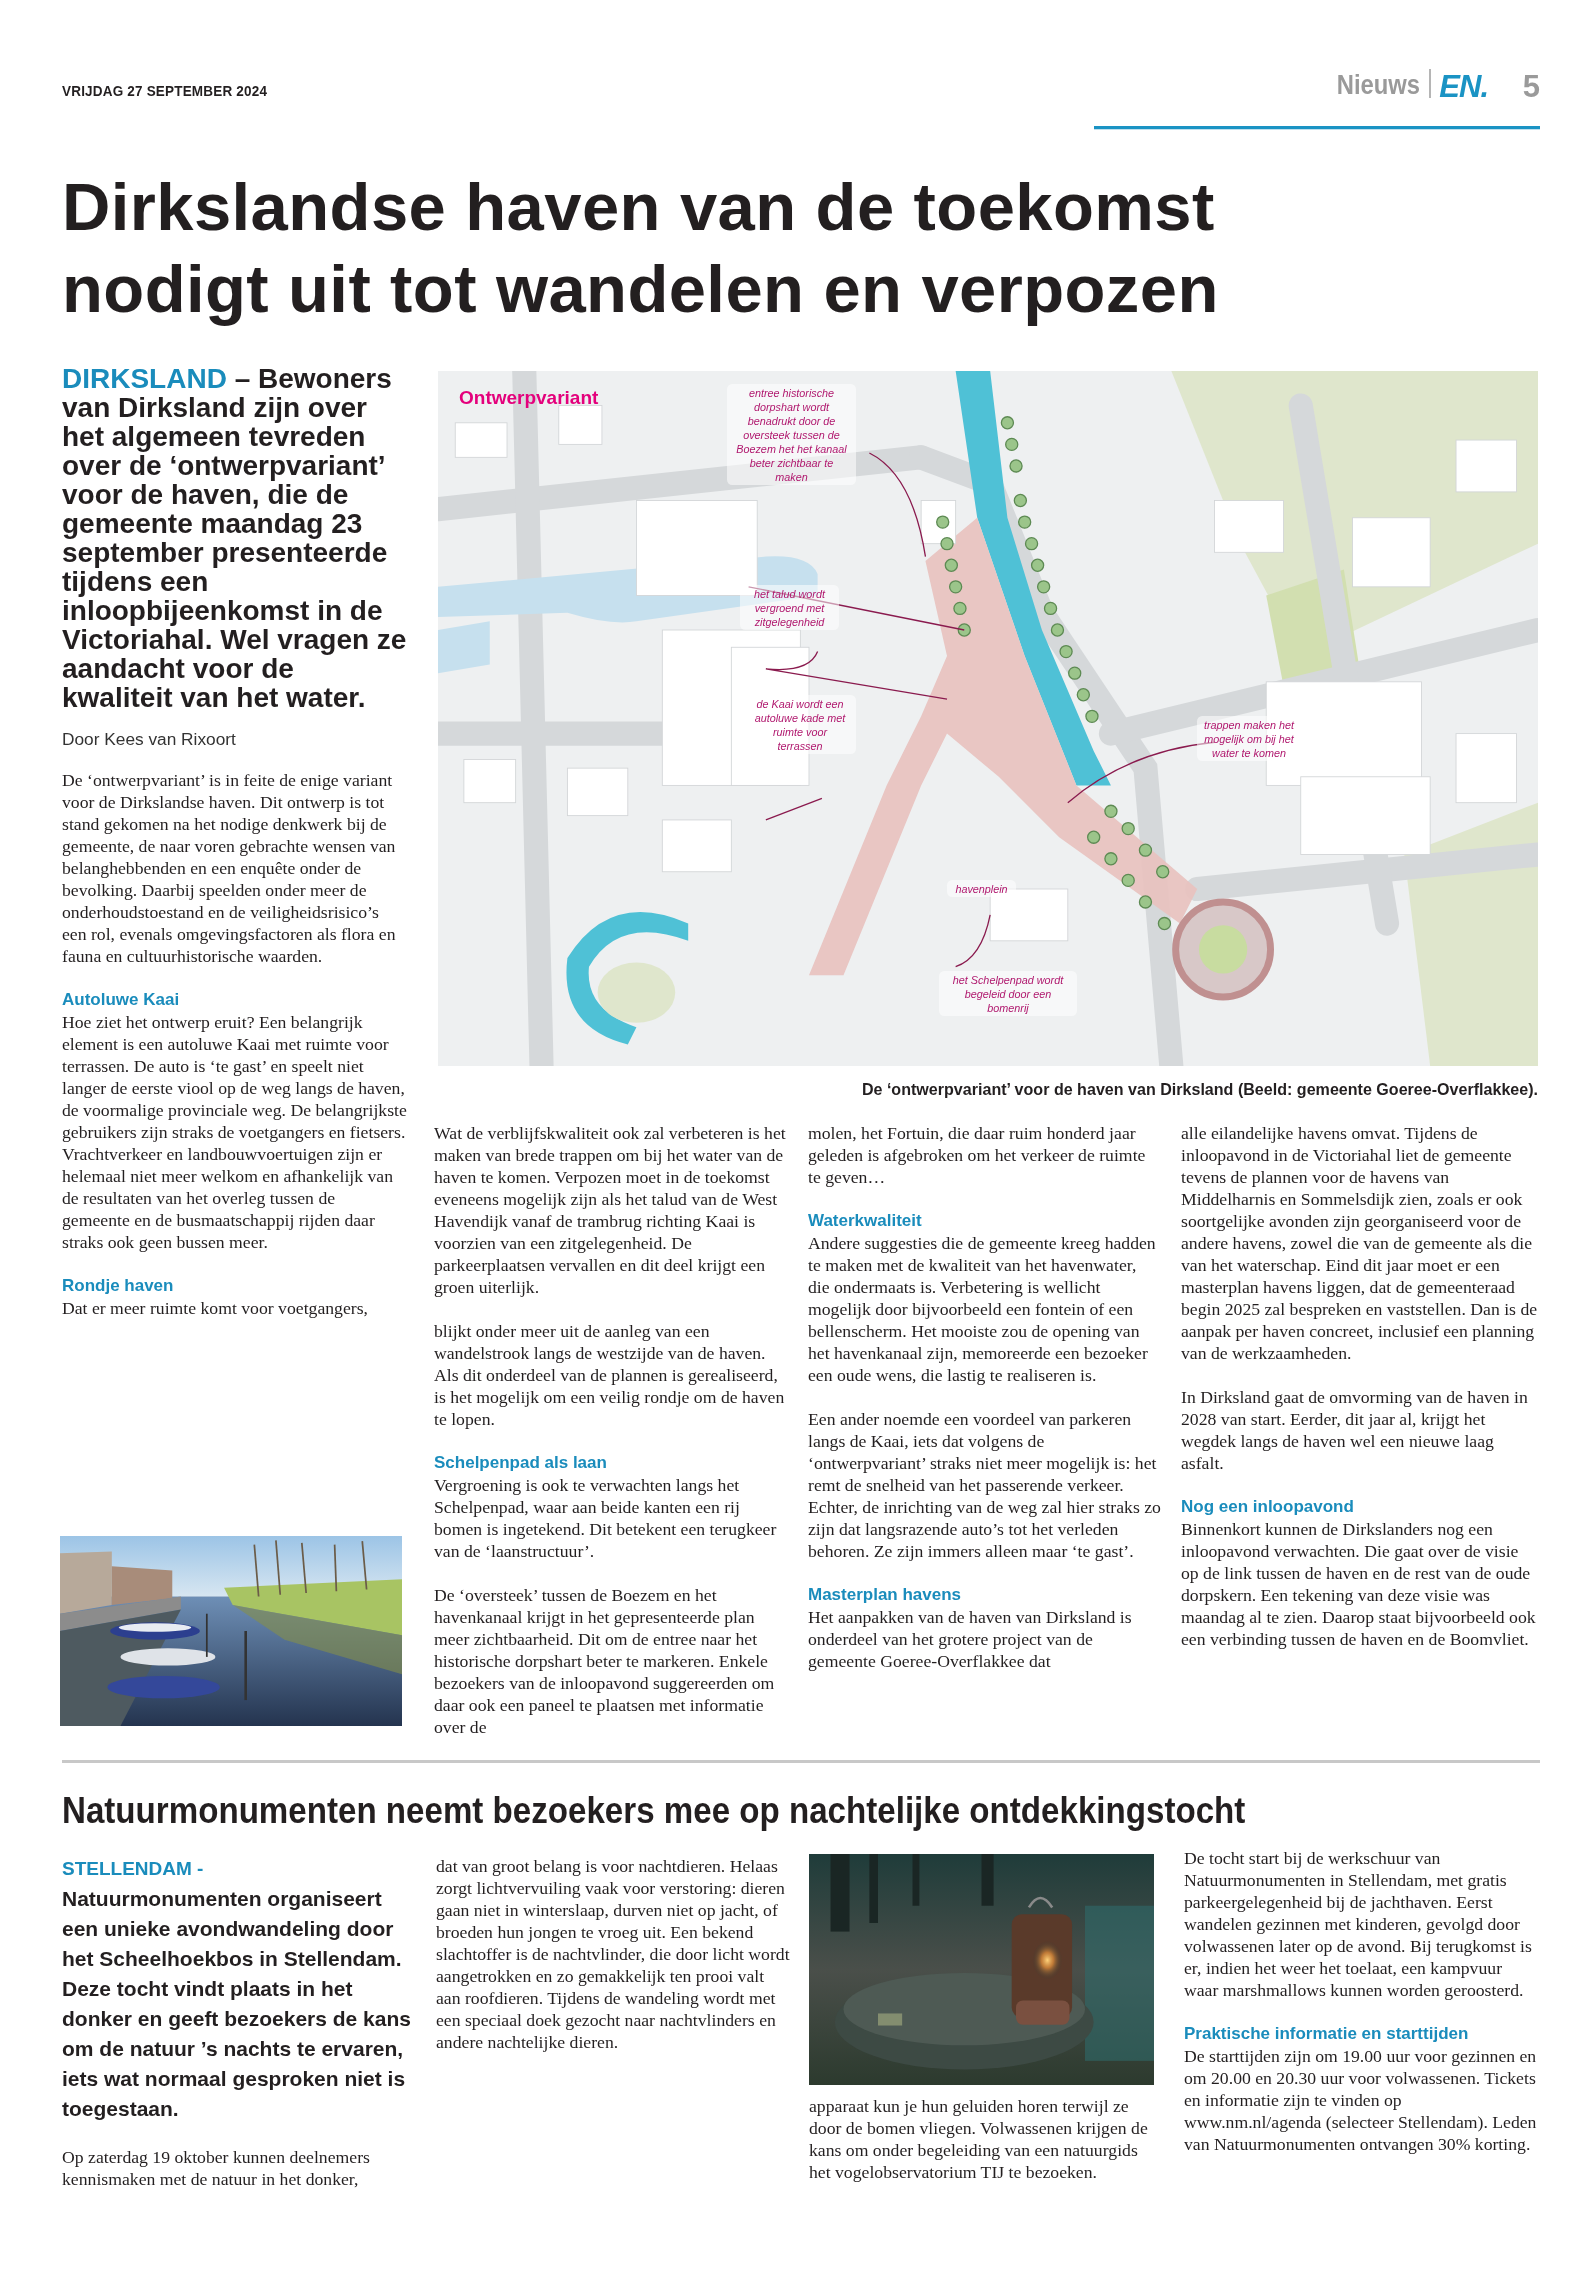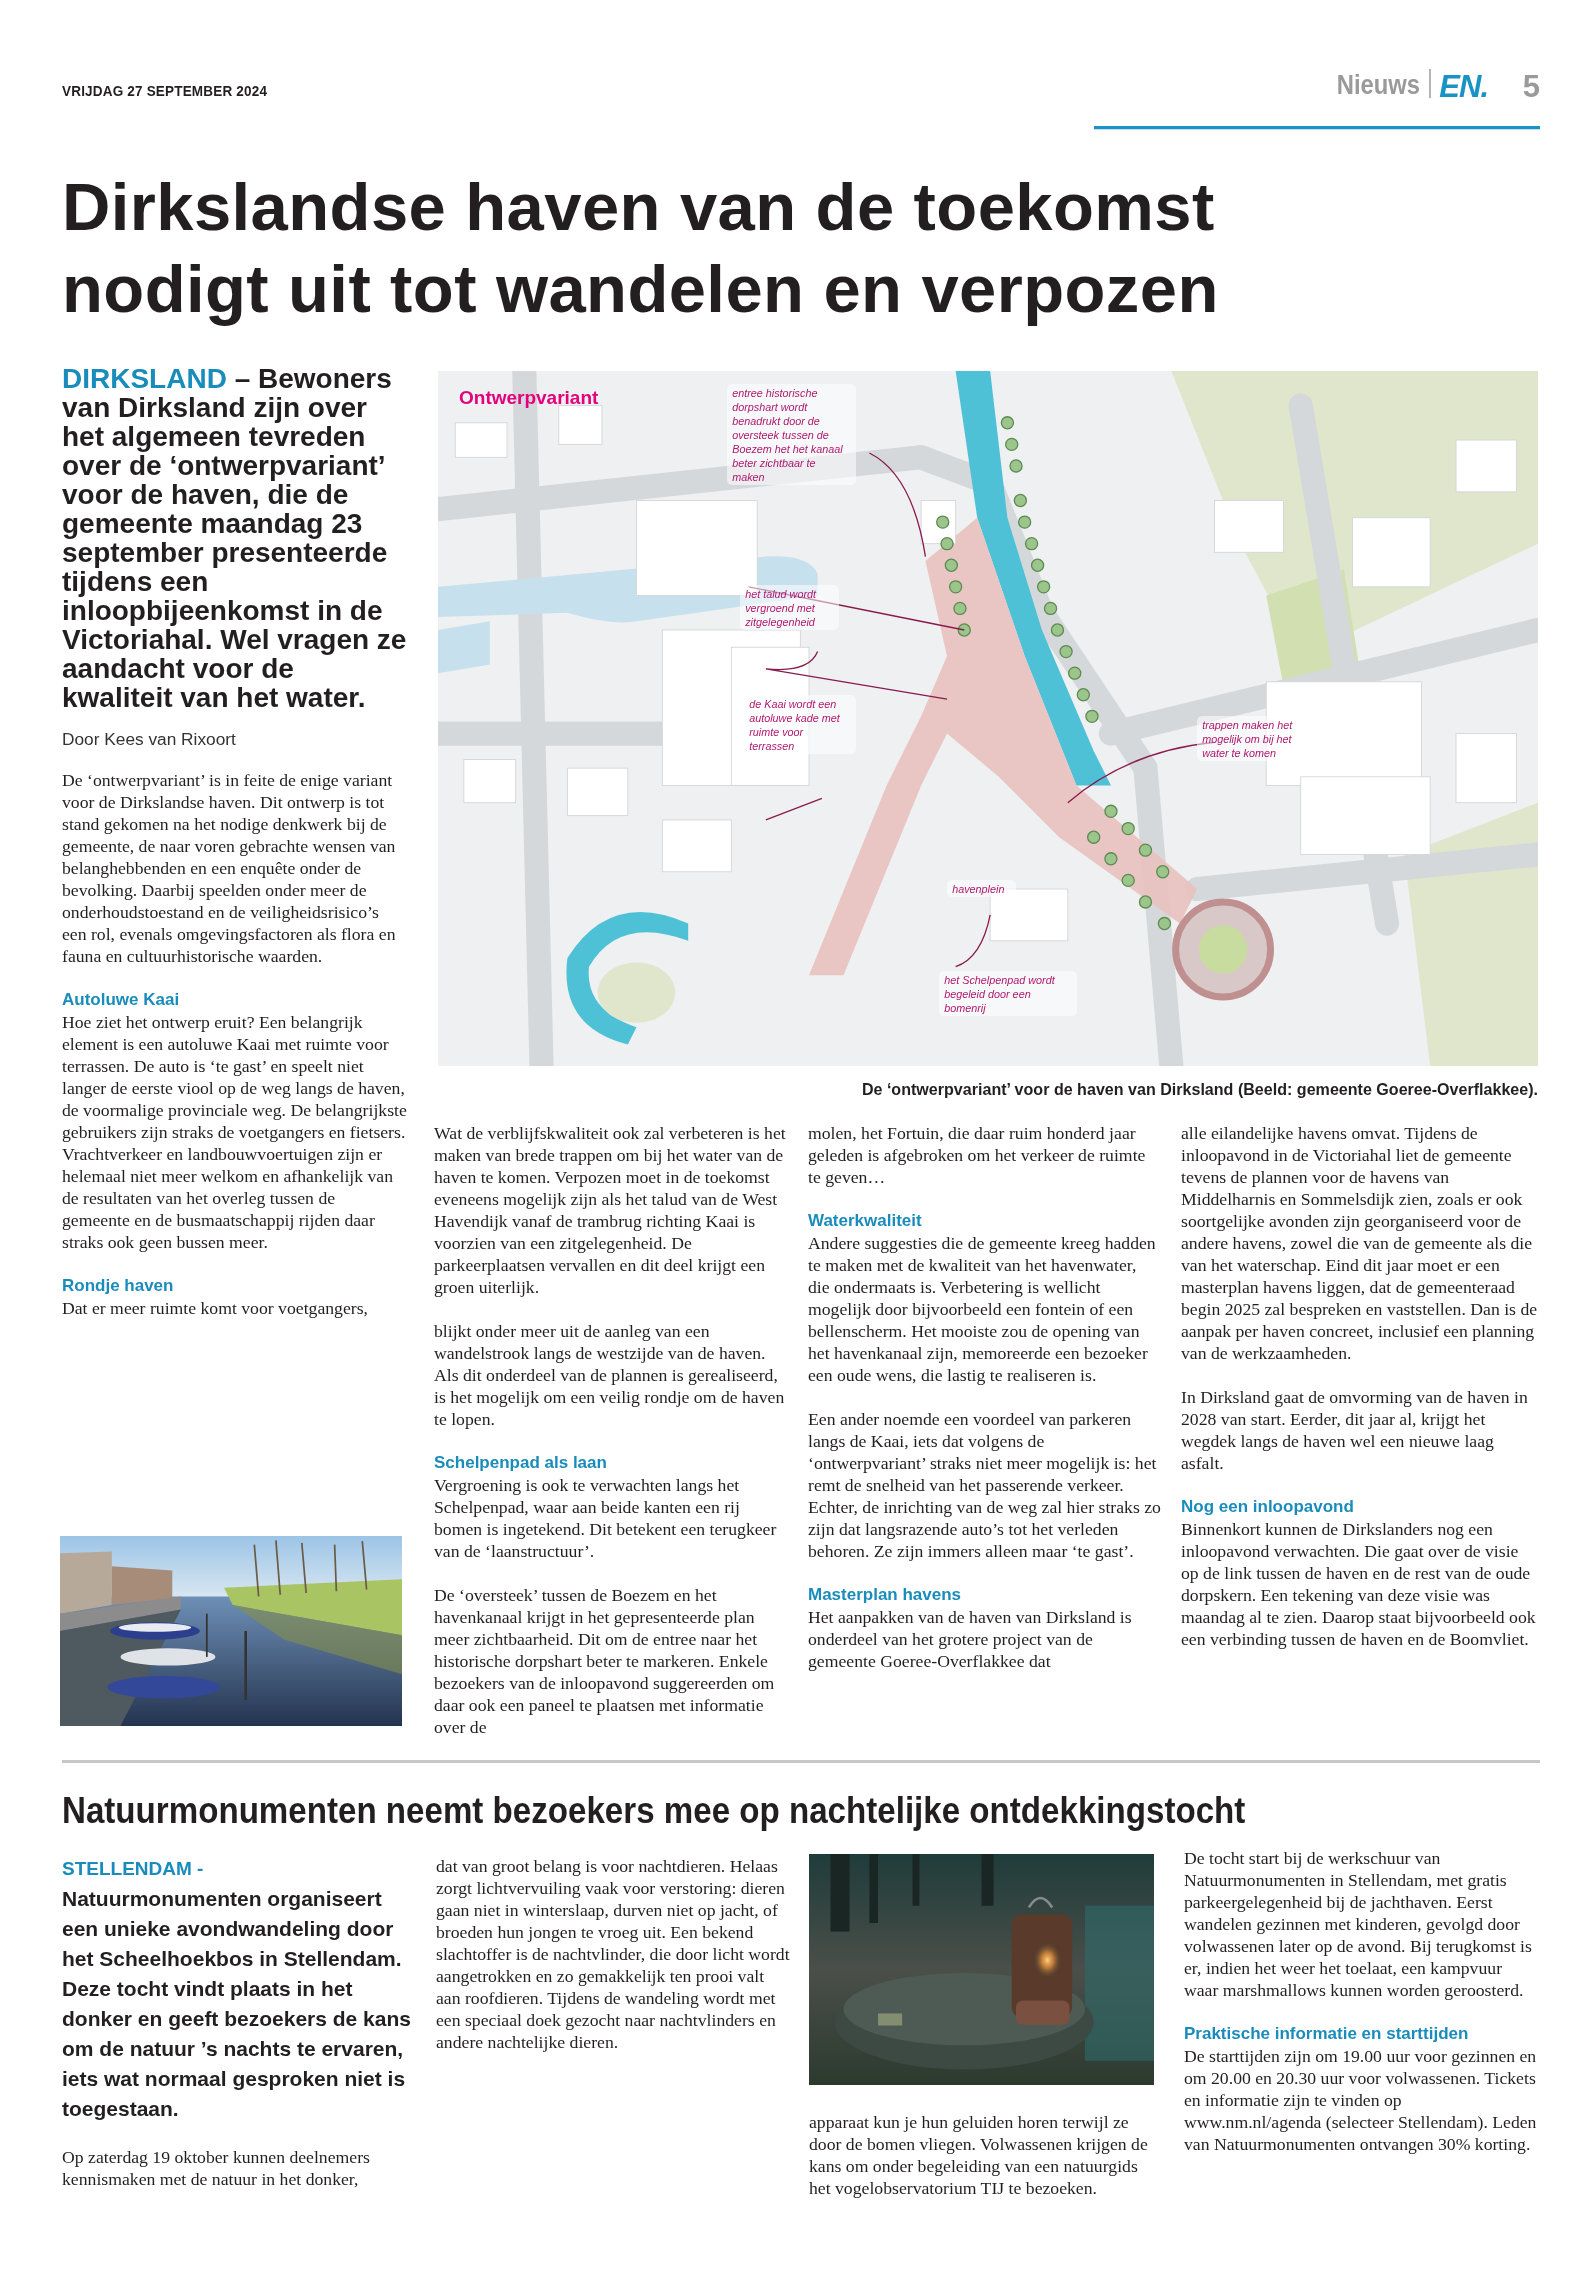--- a/index.html
+++ b/index.html
@@ -24,21 +24,21 @@
   .col p { margin-bottom: 22px; }
   .subhead { font-family: "Liberation Sans", sans-serif; font-weight: bold; color: #1a8cbc; font-size: 17px; line-height: 22px; }
   .lead { font-family: Liberation Sans, sans-serif; font-weight: bold; font-size: 28px; line-height: 29px; color: #231f20; }
   .lead .place { color: #1a8cbc; }
   .byline { font-family: "Liberation Sans", sans-serif; font-size: 17.3px; line-height: 22.4px; color: #333; margin: 15.5px 0 19px 0; }
 
   
   .map { position: absolute; left: 438px; top: 371px; width: 1100px; height: 695px; background: #eef0f1; overflow: hidden; }
   .map svg { position: absolute; left: 0; top: 0; width: 100%; height: 100%; }
   .map-title { position: absolute; left: 21px; top: 15.5px; font-family: "Liberation Sans", sans-serif; font-weight: bold; font-size: 19px; color: #e4007c; }
-  .annot { position: absolute; font-family: "Liberation Sans", sans-serif; font-style: italic; font-size: 10.8px; line-height: 14px; color: #b0186e; text-align: left; background: rgba(255,255,255,0.55); padding: 1.7px 5.2px; border-radius: 5.2px; }
+  .annot { position: absolute; font-family: "Liberation Sans", sans-serif; font-style: italic; font-size: 10.8px; line-height: 14px; color: #b0186e; text-align: center; background: rgba(255,255,255,0.55); padding: 1.7px 5.2px; border-radius: 5.2px; }
   .caption { position: absolute; right: 54px; top: 1079px; font-family: "Liberation Sans", sans-serif; font-weight: bold; font-size: 17.3px; color: #231f20; transform: scaleX(0.93); transform-origin: right; }
 
   
   .photo-harbour { position: absolute; left: 60px; top: 1536px; width: 342px; height: 190px; overflow: hidden; }
   .photo-lantern { position: absolute; left: 809px; top: 1854px; width: 345px; height: 231px; overflow: hidden; }
 
   
   .article-divider { position: absolute; left: 62px; right: 52px; top: 1760px; height: 2.6px; background: #c8c8c8; }
 
   .headline2 { position: absolute; left: 62px; top: 1788px; font-family: "Liberation Sans", sans-serif; font-weight: bold; font-size: 36px; line-height: 45px; color: #231f20; transform: scaleX(0.92); transform-origin: left; white-space: nowrap; }
@@ -277,21 +277,21 @@
     <ellipse cx="180" cy="195" rx="150" ry="55" fill="#3d4a44"></ellipse>
     <ellipse cx="180" cy="180" rx="140" ry="42" fill="#4e5a54"></ellipse>
     <rect x="235" y="70" width="70" height="120" rx="12" fill="#5a3a2a"></rect>
     <ellipse cx="268" cy="125" rx="35" ry="45" fill="url(#glow)"></ellipse>
     <rect x="240" y="170" width="62" height="28" rx="8" fill="#7a5040"></rect>
     <path d="M255,62 Q268,40 282,62" stroke="#8a8a8a" stroke-width="3" fill="none"></path>
     <rect x="80" y="185" width="28" height="14" fill="#9aa27a" opacity="0.7"></rect>
   </svg>
 </div>
 
-<div class="col" style="left:809px; top:2095px; width:354px;margin-top:16px;">
+<div class="col" style="left:809px; top:2095px; width:354px;">
   <p>apparaat kun je hun geluiden horen terwijl ze door de bomen vliegen. Volwassenen krijgen de kans om onder begeleiding van een natuurgids het vogelobservatorium TIJ te bezoeken.</p>
 </div>
 
 <div class="col" style="left:1184px; top:1847px; width:354px;">
   <p>De tocht start bij de werkschuur van Natuurmonumenten in Stellendam, met gratis parkeergelegenheid bij de jachthaven. Eerst wandelen gezinnen met kinderen, gevolgd door volwassenen later op de avond. Bij terugkomst is er, indien het weer het toelaat, een kampvuur waar marshmallows kunnen worden geroosterd.</p>
   <div class="subhead">Praktische informatie en starttijden</div>
   <p>De starttijden zijn om 19.00 uur voor gezinnen en om 20.00 en 20.30 uur voor volwassenen. Tickets en informatie zijn te vinden op www.nm.nl/agenda (selecteer Stellendam). Leden van Natuurmonumenten ontvangen 30% korting.</p>
 </div>
 
 

